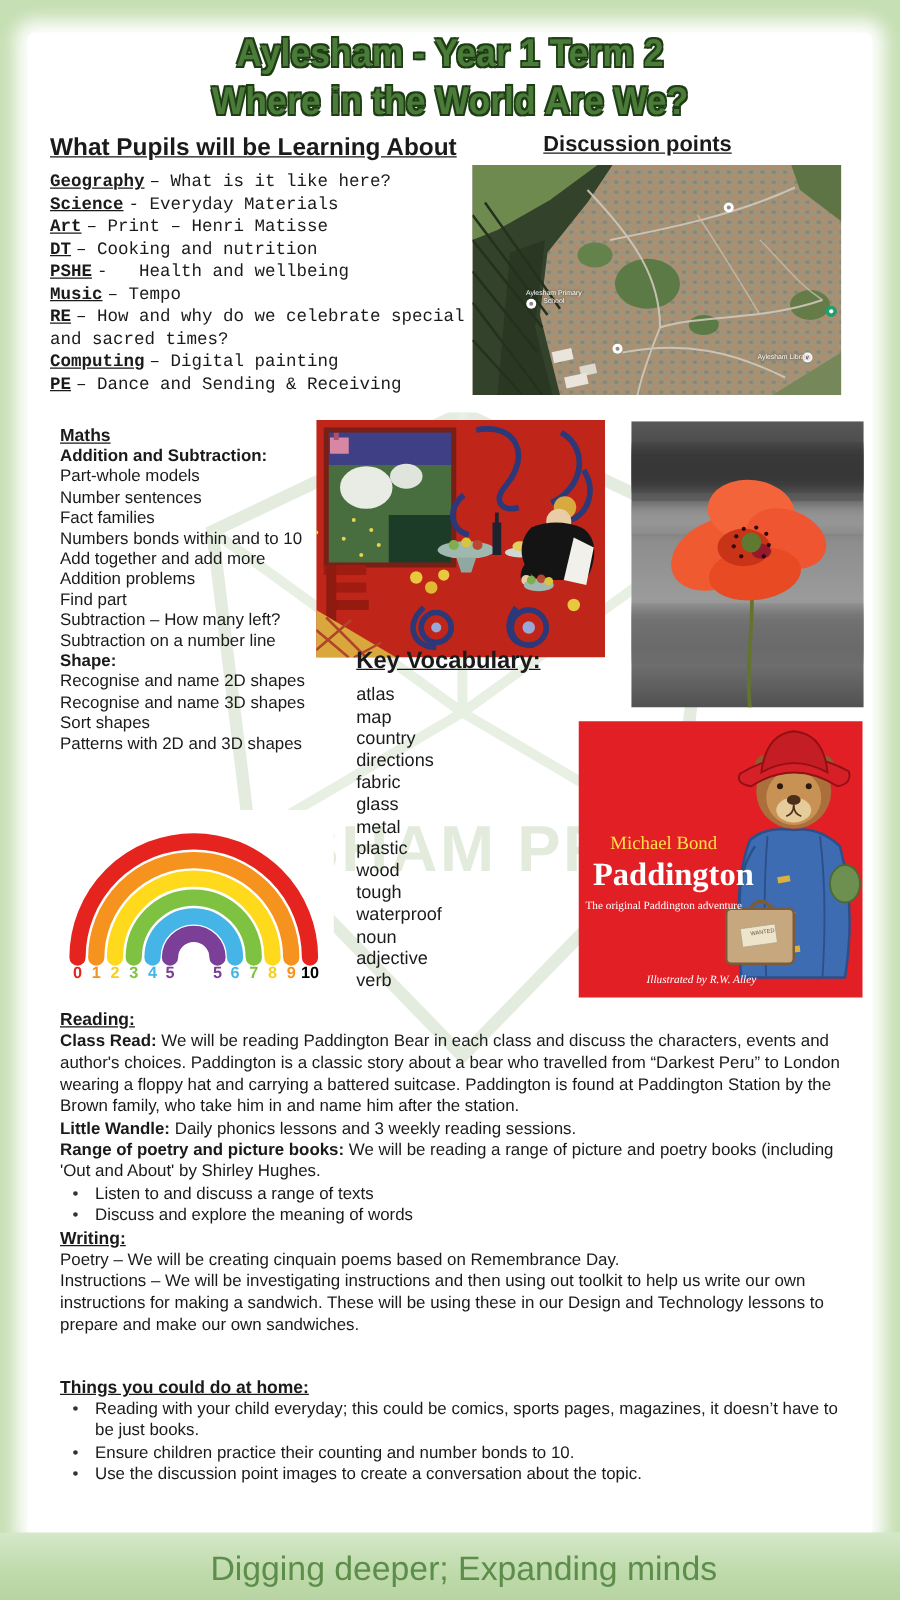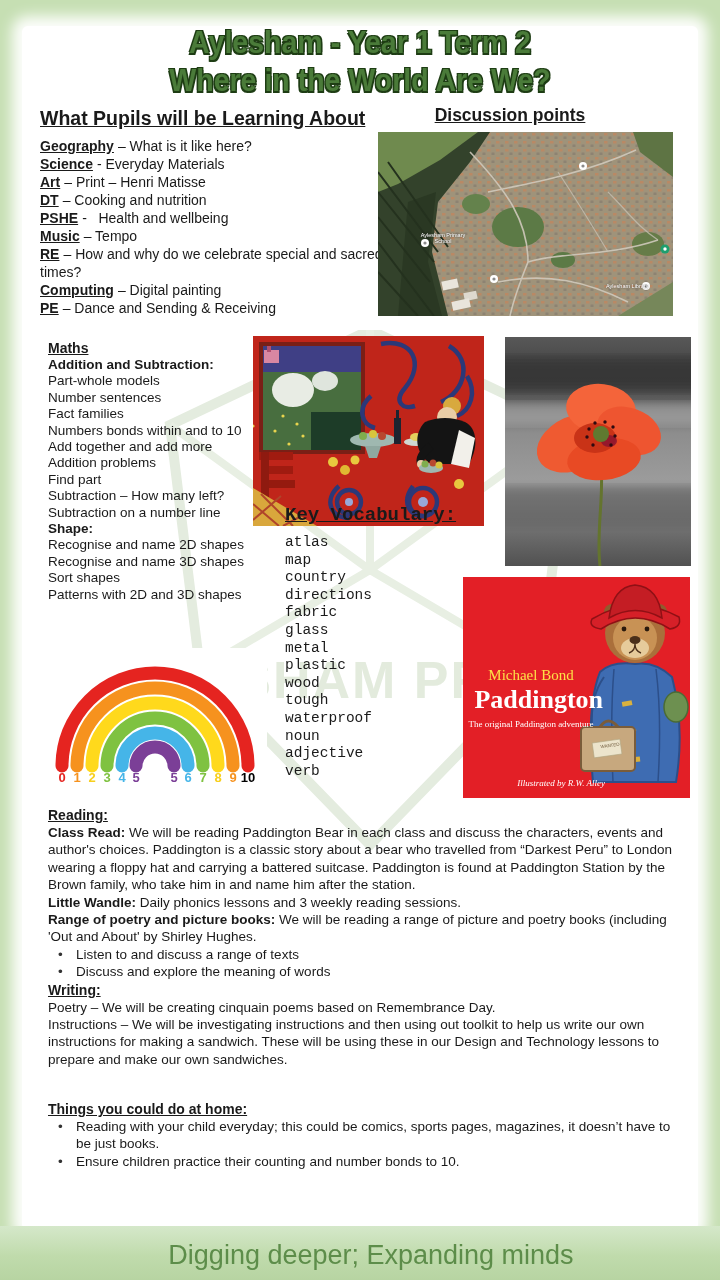--- a/index.html
+++ b/index.html
@@ -14,21 +14,21 @@
   .content{position:absolute;left:0;top:0;width:720px;height:952px;z-index:2;}
 
   
   .title{position:absolute;left:0;top:24px;width:720px;text-align:center;color:#4a7b39;font-weight:bold;}
   .title div{font-size:31px;line-height:38px;transform:scaleX(.92);
     text-shadow:-1.5px -1.5px 0 #1e3d14,1.5px -1.5px 0 #1e3d14,-1.5px 1.5px 0 #1e3d14,1.5px 1.5px 0 #1e3d14;}
 
   
   .learning{position:absolute;left:40px;top:107px;width:356px;}
   .learning h2{margin:0 0 7px;font-size:19.5px;font-weight:bold;text-decoration:underline;}
-  .l-item{font-size:14px;line-height:18px;}
+  .l-item{font-size:14px;line-height:18px;font-family:Liberation Mono, monospace;}
   .l-item b{text-decoration:underline;margin-right:4px;}
   .l-item span{white-space:pre-wrap;}
 
   
   .disc-h{position:absolute;left:400px;top:105px;width:220px;text-align:center;
           font-size:17.5px;font-weight:bold;text-decoration:underline;}
   .map{position:absolute;left:378px;top:132px;width:295px;height:184px;}
   .map-label{position:absolute;color:#fff;font-size:5.5px;text-shadow:0 0 2px #333;white-space:nowrap;}
   .ml1{left:40px;top:100px;width:50px;white-space:normal;text-align:center;line-height:6px;}
   .ml2{left:228px;top:151px;}
@@ -37,21 +37,21 @@
   .maths{position:absolute;left:48px;top:340px;width:215px;}
   .maths .mh{font-size:14px;font-weight:bold;text-decoration:underline;line-height:17px;}
   .maths .ms{font-size:13.5px;font-weight:bold;line-height:16.4px;}
   .maths .mi{font-size:13.5px;line-height:16.4px;}
 
   
   .matisse{position:absolute;left:253px;top:336px;width:231px;height:190px;}
   .poppy{position:absolute;left:505px;top:337px;width:186px;height:229px;}
 
   
-  .vocab{position:absolute;left:285px;top:504px;width:172px;font-family:Liberation Mono, monospace;}
+  .vocab{position:absolute;left:285px;top:518px;width:172px;}
   .vocab h2{margin:0 0 8px;font-size:19px;font-weight:bold;text-decoration:underline;}
   .v-word{font-size:14.5px;line-height:17.6px;}
 
   
   .paddington{position:absolute;left:463px;top:577px;width:227px;height:221px;background:#e31f26;overflow:hidden;}
   .pb-author{position:absolute;left:2px;top:90px;width:132px;text-align:center;color:#fde047;
              font-family:"Liberation Serif",serif;font-size:15px;}
   .pb-title{position:absolute;left:-2px;top:108px;width:142px;text-align:right;color:#fff;
             font-family:"Liberation Serif",serif;font-size:26px;font-weight:bold;}
   .pb-sub{position:absolute;left:2px;top:142px;width:132px;text-align:center;color:#fff;
@@ -353,19 +353,20 @@
       <div class="b-row">Discuss and explore the meaning of words</div>
       <h3>Writing:</h3>
       <p>Poetry – We will be creating cinquain poems based on Remembrance Day.</p>
       <p>Instructions – We will be investigating instructions and then using out toolkit to help us write our own instructions for making a sandwich. These will be using these in our Design and Technology lessons to prepare and make our own sandwiches.</p>
     </section>
 
     <section class="home">
       <h3>Things you could do at home:</h3>
       <div class="b-row">Reading with your child everyday; this could be comics, sports pages, magazines, it doesn’t have to be just books.</div>
       <div class="b-row">Ensure children practice their counting and number bonds to 10.</div>
+      <div class="b-row">Use the discussion point images to create a conversation about the topic.</div>
     </section>
 
     <footer class="footer">
       <span>Digging deeper; Expanding minds</span>
     </footer>
   </div>
 </div>
 
 </body></html>

